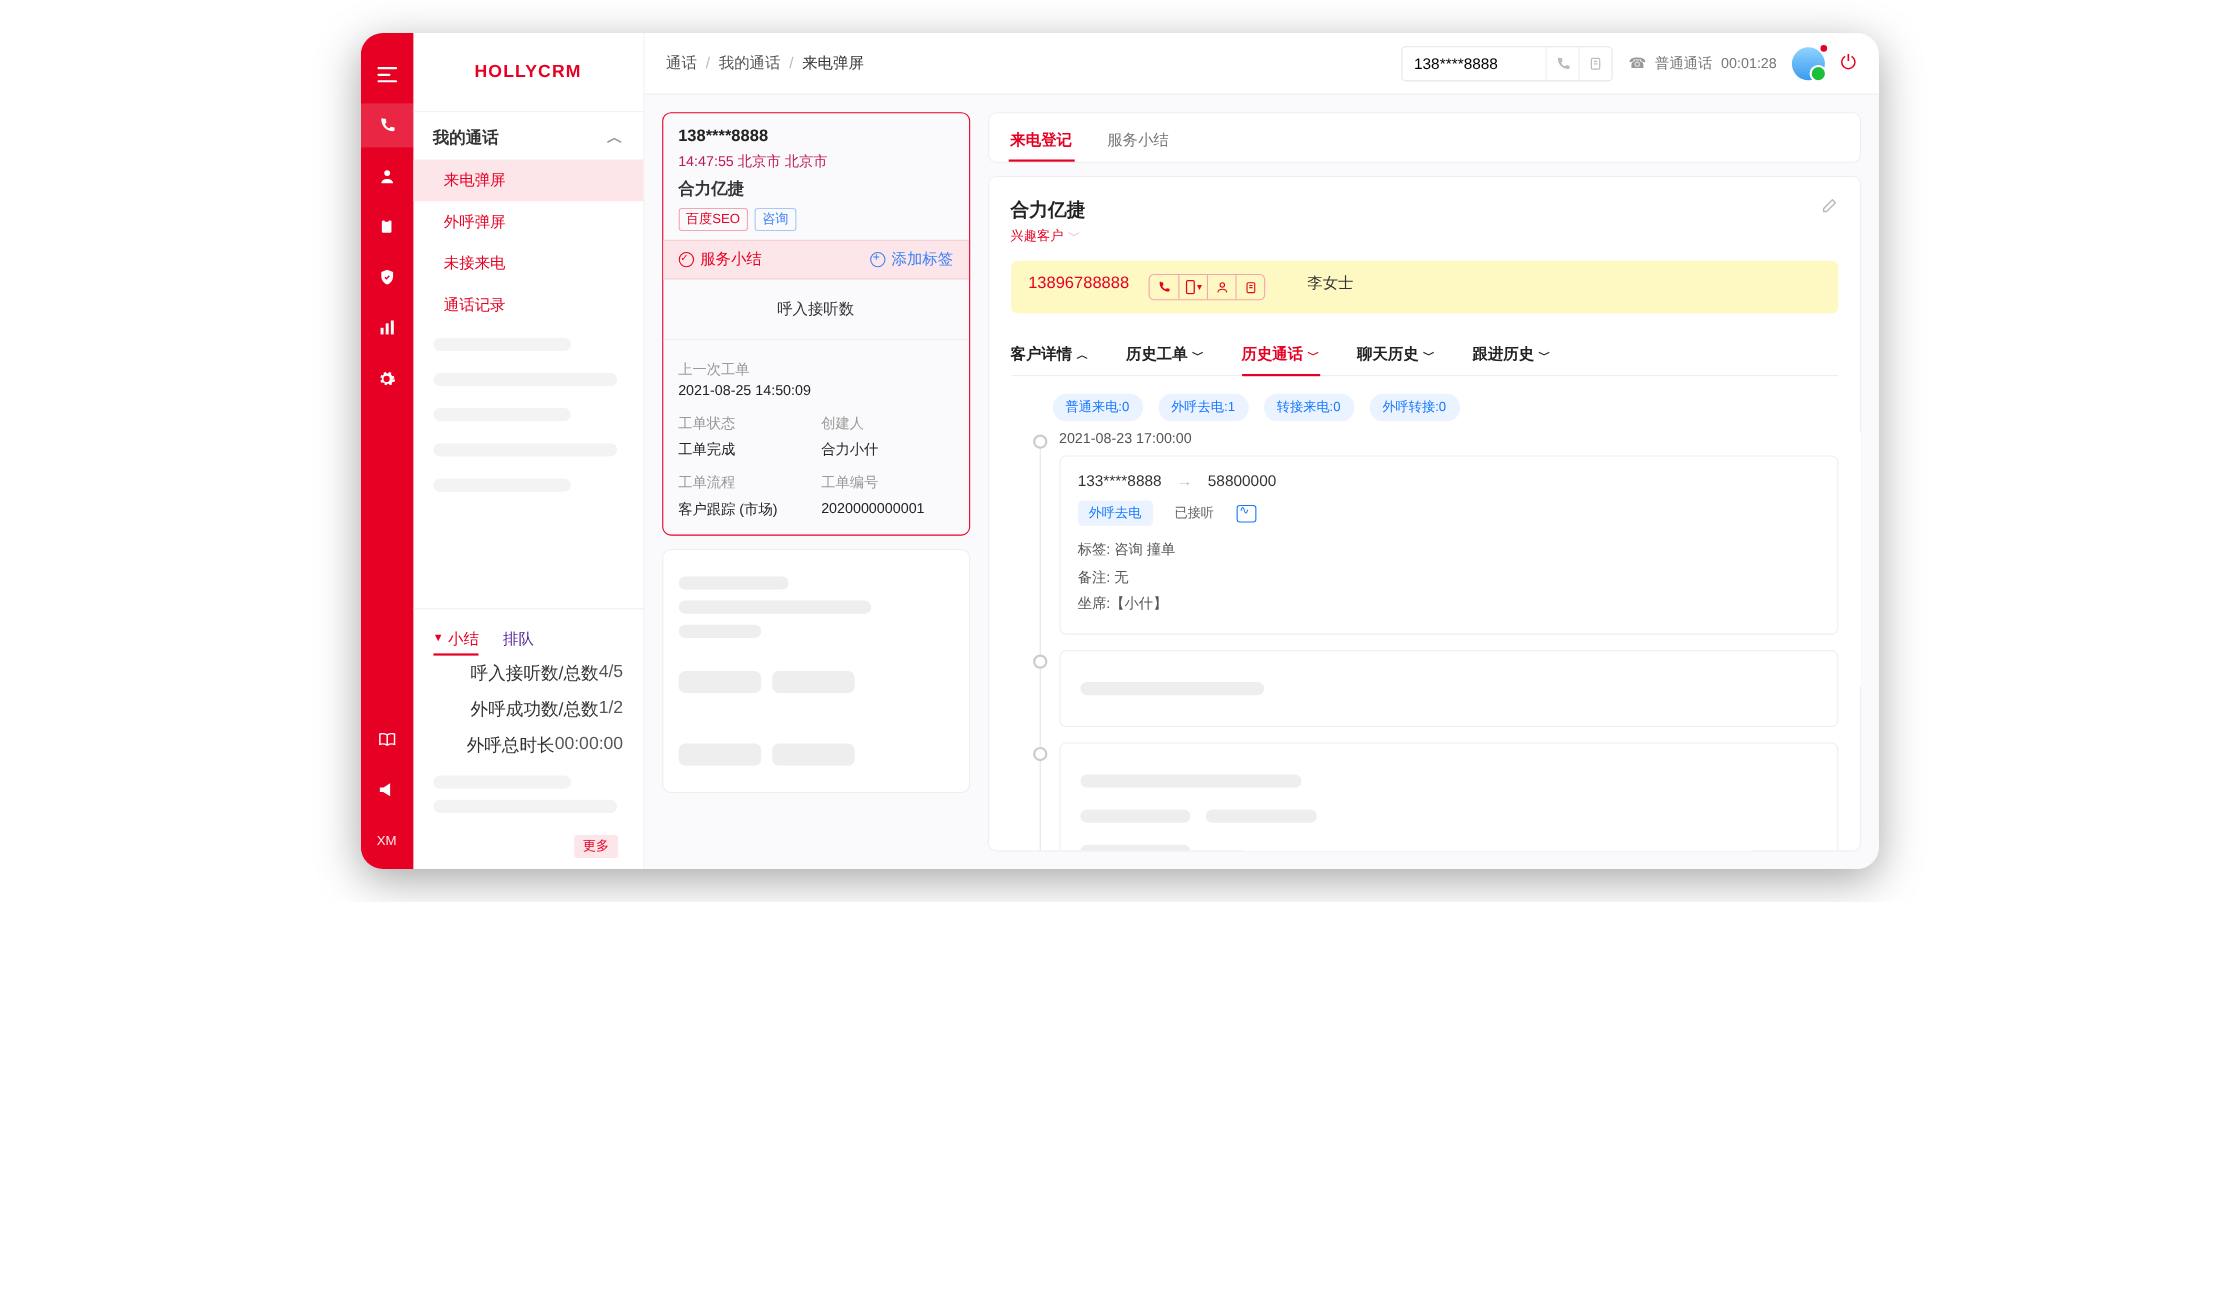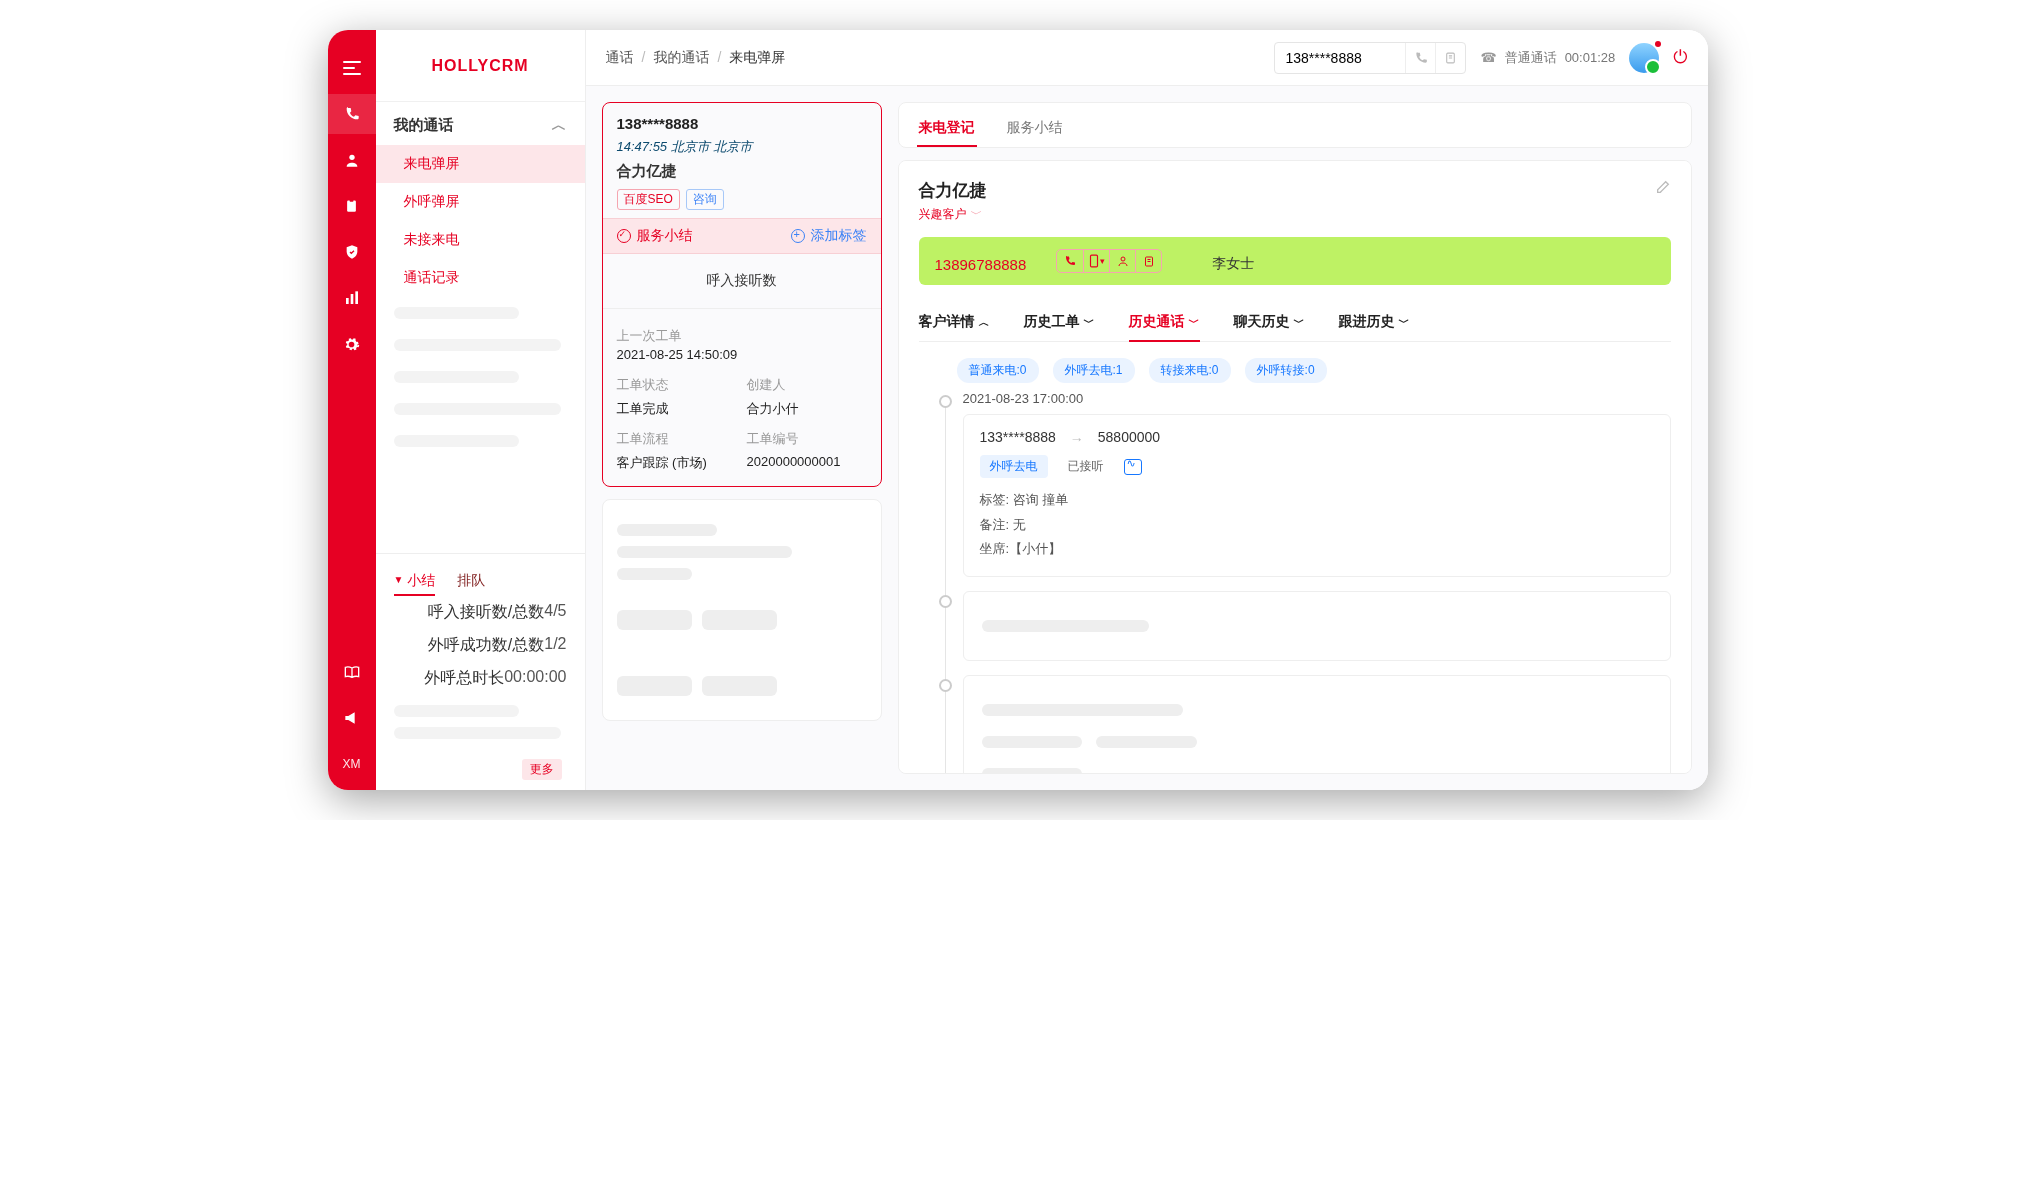--- a/index.html
+++ b/index.html
@@ -47,21 +47,21 @@
   .side-group-title { display:flex; align-items:center; justify-content:space-between; padding:14px 18px 10px 18px; font-size:15px; font-weight:600; color:#333; cursor:pointer;}
   .side-group-title .chev { color:#999; }
   .side-item { padding:10px 18px 10px 28px; color:#333; cursor:pointer; font-size:14px;}
   .side-item.active { background:#fde6e9; color:#e60023; }
   .side-item.alt { color:#e60023; }
   .skel-row { height:12px; background:#f3f3f3; border-radius:6px; margin:10px 18px; }
   .skel-row.sm { width:60%; } .skel-row.md { width:80%; }
 
   .sidebar .bottom-box { border-top:1px solid #eee; padding-top:18px; }
   .tabs-mini { display:flex; padding:0 18px; gap:22px; align-items:flex-end; }
-  .tabs-mini .t { padding-bottom:6px; color:#7f1d1d; cursor:pointer; position:relative;}
+  .tabs-mini .t { padding-bottom:6px; color:#4c1d95; cursor:pointer; position:relative;}
   .tabs-mini .t.active { color:#e60023; }
   .tabs-mini .t.active .bar { position:absolute; bottom:0; left:0; right:0; height:2px; background:#e60023;}
   .tabs-mini .tri { color:#e60023; font-size:10px; line-height:1; display:inline-block; transform:translateY(-2px);}
   .stat-row { display:flex; justify-content:flex-end; padding:6px 18px; font-size:16px; color:#333;}
   .stat-row .v { color:#555; }
   .more-tag { display:inline-block; background:#fde6e9; color:#e60023; font-size:12px; padding:2px 8px; border-radius:3px; margin:10px 0 10px 70%; cursor:pointer;}
 
   
   .main { flex:1; display:flex; flex-direction:column; background:#fafafc; min-width:0; }
   .topbar { height:56px; background:#fff; border-bottom:1px solid #eee; display:flex; align-items:center; padding:0 20px; gap:14px; }
@@ -79,21 +79,21 @@
   .avatar::before { content:""; position:absolute; right:-2px; top:-2px; width:6px; height:6px; background:#e60023; border-radius:50%;}
   .power { color:#e60023; font-size:18px; cursor:pointer; }
 
   .workspace { flex:1; display:flex; gap:16px; padding:16px; min-height:0; }
   
   .call-card-col { width:280px; display:flex; flex-direction:column; gap:12px; }
   .card { background:#fff; border-radius:8px; border:1px solid #eee; }
   .call-card { border:1.5px solid #e60023; border-radius:8px; overflow:hidden; }
   .call-card .head { padding:12px 14px 8px 14px; }
   .call-card .num { font-weight:700; font-size:15px; color:#222;}
-  .call-card .sub { color:#0c4a6e; font-size:13px; margin-top:6px;font-style:italic;}
+  .call-card .sub { color:#be185d; font-size:13px; margin-top:6px;}
   .call-card .company { font-weight:600; margin-top:6px; font-size:15px;}
   .tags-row { display:flex; gap:6px; margin-top:8px;}
   .tag { font-size:12px; padding:1px 6px; border-radius:3px; }
   .tag.red { color:#e60023; border:1px solid #f5a5b0;}
   .tag.blue { color:#3b82f6; border:1px solid #a7c8f8;}
   .call-card .bar { background:#fde6e9; display:flex; justify-content:space-between; align-items:center; padding:8px 14px; border-top:1px solid #f7cfd4; border-bottom:1px solid #f7cfd4;}
   .call-card .bar .left { color:#e60023; display:flex; align-items:center; gap:6px;}
   .call-card .bar .right { color:#3b82f6; display:flex; align-items:center; gap:6px; cursor:pointer;}
   .ring { display:inline-block; width:14px; height:14px; border:1.5px solid #e60023; border-radius:50%; position:relative;}
   .ring::after{ content:"✓"; position:absolute; font-size:9px; left:1px; top:-1px; color:#e60023;}
@@ -117,21 +117,21 @@
   .tabs-top .tt { padding:10px 2px; color:#777; cursor:pointer; position:relative; font-size:14px;}
   .tabs-top .tt.active { color:#e60023; font-weight:600;}
   .tabs-top .tt.active::after { content:""; position:absolute; left:0; right:0; bottom:0; height:2px; background:#e60023;}
 
   .detail-card { flex:1; padding:18px 20px; overflow:auto;}
   .detail-head { display:flex; align-items:flex-start; justify-content:space-between;}
   .detail-head .name { font-size:17px; font-weight:600; color:#222;}
   .detail-head .type { color:#e60023; font-size:12px; margin-top:4px; display:flex; align-items:center; gap:4px;}
   .edit-ico { color:#bbb; cursor:pointer;}
 
-  .pinkbar { margin-top:14px; background:#bef264; border-radius:6px; padding:12px 16px; display:flex; align-items:flex-end; gap:30px;}
+  .pinkbar { margin-top:14px; background:#fef9c3; border-radius:6px; padding:12px 16px; display:flex; align-items:flex-start; gap:18px;}
   .pinkbar .pnum { color:#e60023; font-weight:500; font-size:15px;}
   .mini-icons { display:flex; border:1px solid #f5a5b0; border-radius:5px; overflow:hidden;}
   .mini-icons .mi { width:26px; height:22px; display:flex; align-items:center; justify-content:center; color:#e60023; font-size:12px; border-left:1px solid #f5a5b0;}
   .mini-icons .mi:first-child{ border-left:none;}
   .pinkbar .owner { color:#333; margin-left:20px; }
 
   .dtabs { display:flex; gap:34px; margin-top:18px; border-bottom:1px solid #eee;}
   .dtabs .dt { padding:10px 0; font-size:14px; font-weight:600; color:#222; cursor:pointer; display:flex; align-items:center; gap:4px; position:relative;}
   .dtabs .dt .ar { font-size:11px; }
   .dtabs .dt.active { color:#e60023;}

